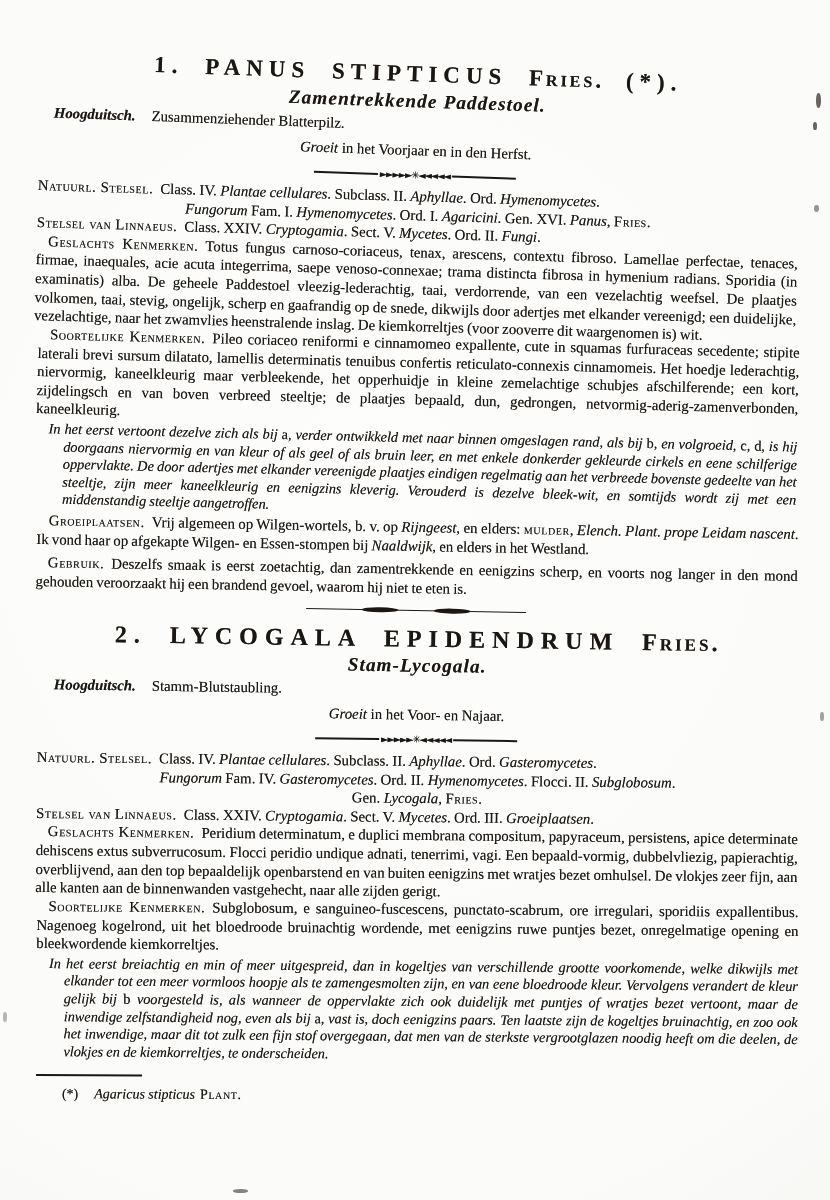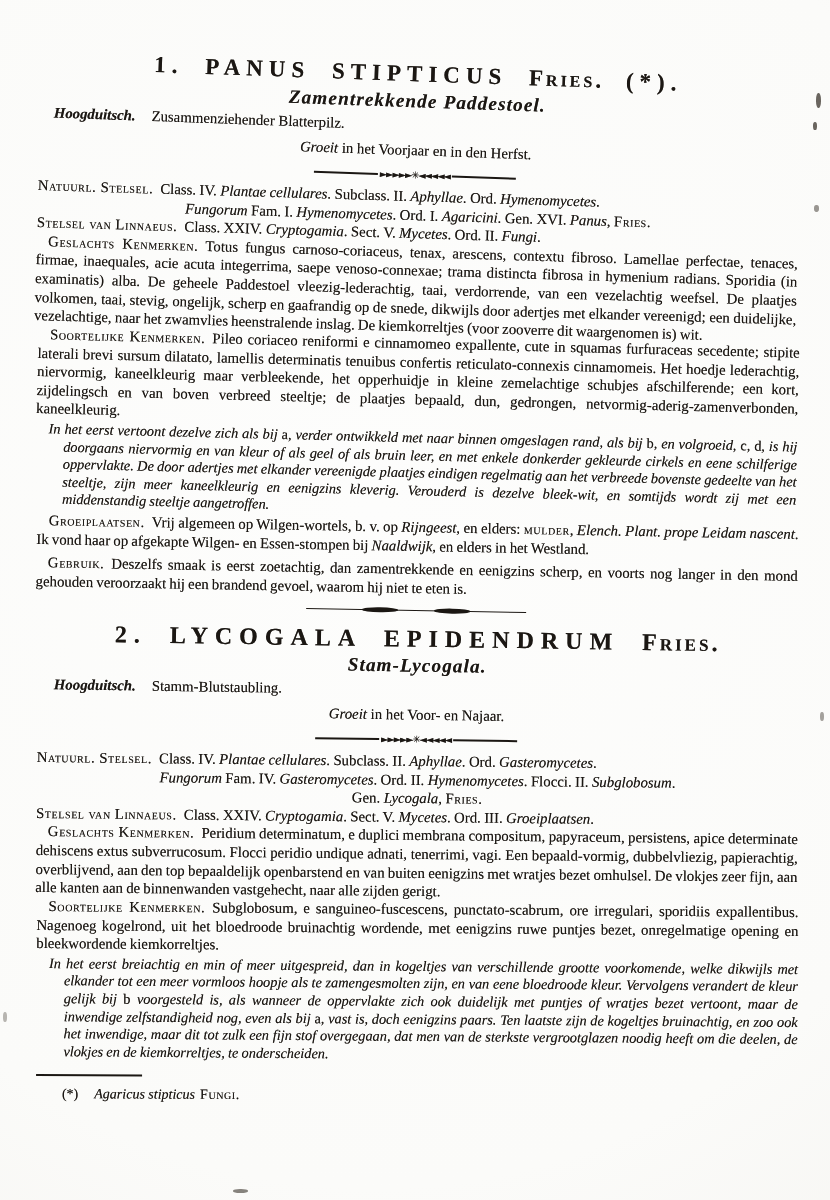--- a/index.html
+++ b/index.html
@@ -127,21 +127,21 @@
     <p class="para"><span class="r-sc">Geslachts Kenmerken.</span><span class="r-n">Peridium determinatum, e duplici membrana compositum, papyraceum, persistens, apice determinate dehiscens extus subverrucosum. Flocci peridio undique adnati, tenerrimi, vagi. Een bepaald-vormig, dubbelvliezig, papierachtig, overblijvend, aan den top bepaaldelijk openbarstend en van buiten eenigzins met wratjes bezet omhulsel. De vlokjes zeer fijn, aan alle kanten aan de binnenwanden vastgehecht, naar alle zijden gerigt.</span></p>
   </section>
 
   <section class="g g7">
     <p class="para"><span class="r-sc">Soortelijke Kenmerken.</span><span class="r-n">Subglobosum, e sanguineo-fuscescens, punctato-scabrum, ore irregulari, sporidiis expallentibus. Nagenoeg kogelrond, uit het bloedroode bruinachtig wordende, met eenigzins ruwe puntjes bezet, onregelmatige opening en bleekwordende kiemkorreltjes.</span></p>
     <p class="obs"><span class="r-i">In het eerst breiachtig en min of meer uitgespreid, dan in kogeltjes van verschillende grootte voorkomende, welke dikwijls met elkander tot een meer vormloos hoopje als te zamengesmolten zijn, en van eene bloedroode kleur. Vervolgens verandert de kleur gelijk bij </span><span class="r-n">b</span><span class="r-i"> voorgesteld is, als wanneer de oppervlakte zich ook duidelijk met puntjes of wratjes bezet vertoont, maar de inwendige zelfstandigheid nog, even als bij </span><span class="r-n">a</span><span class="r-i">, vast is, doch eenigzins paars. Ten laatste zijn de kogeltjes bruinachtig, en zoo ook het inwendige, maar dit tot zulk een fijn stof overgegaan, dat men van de sterkste vergrootglazen noodig heeft om die deelen, de vlokjes en de kiemkorreltjes, te onderscheiden.</span></p>
   </section>
 
   <section class="g g8">
     <div class="fn-rule"></div>
-    <p class="footnote"><span class="r-n">(*)</span><span class="r-i">Agaricus stipticus</span><span class="r-sc">Fungi.</span></p>
+    <p class="footnote"><span class="r-n">(*)</span><span class="r-i">Agaricus stipticus</span><span class="r-sc">Plant.</span></p>
   </section>
 
   <div class="art a1"></div>
   <div class="art a2"></div>
   <div class="art a3"></div>
   <div class="art a4"></div>
   <div class="art a5"></div>
   <div class="art a6"></div>
 </div>
 

